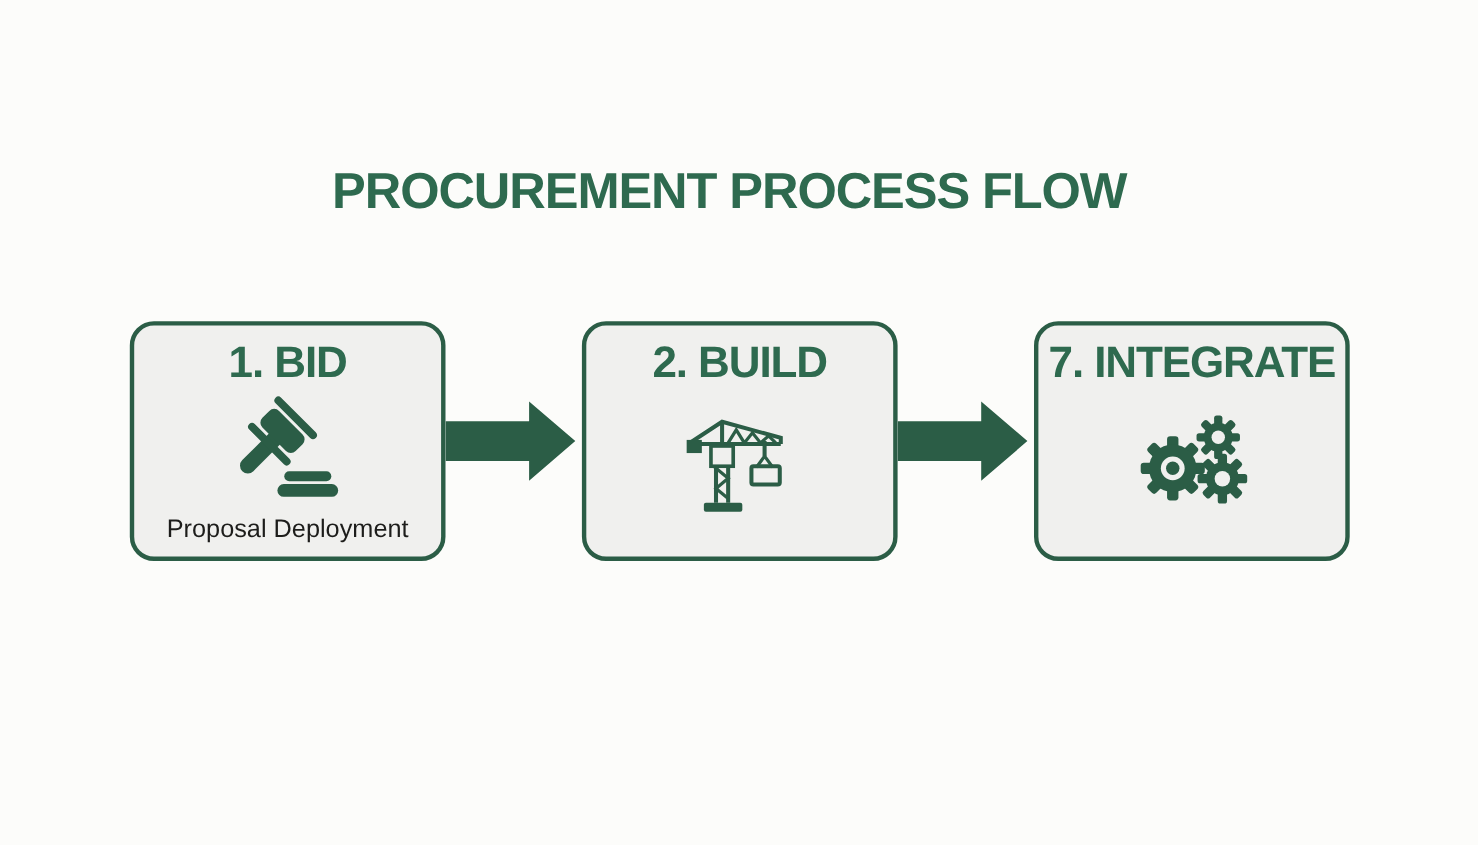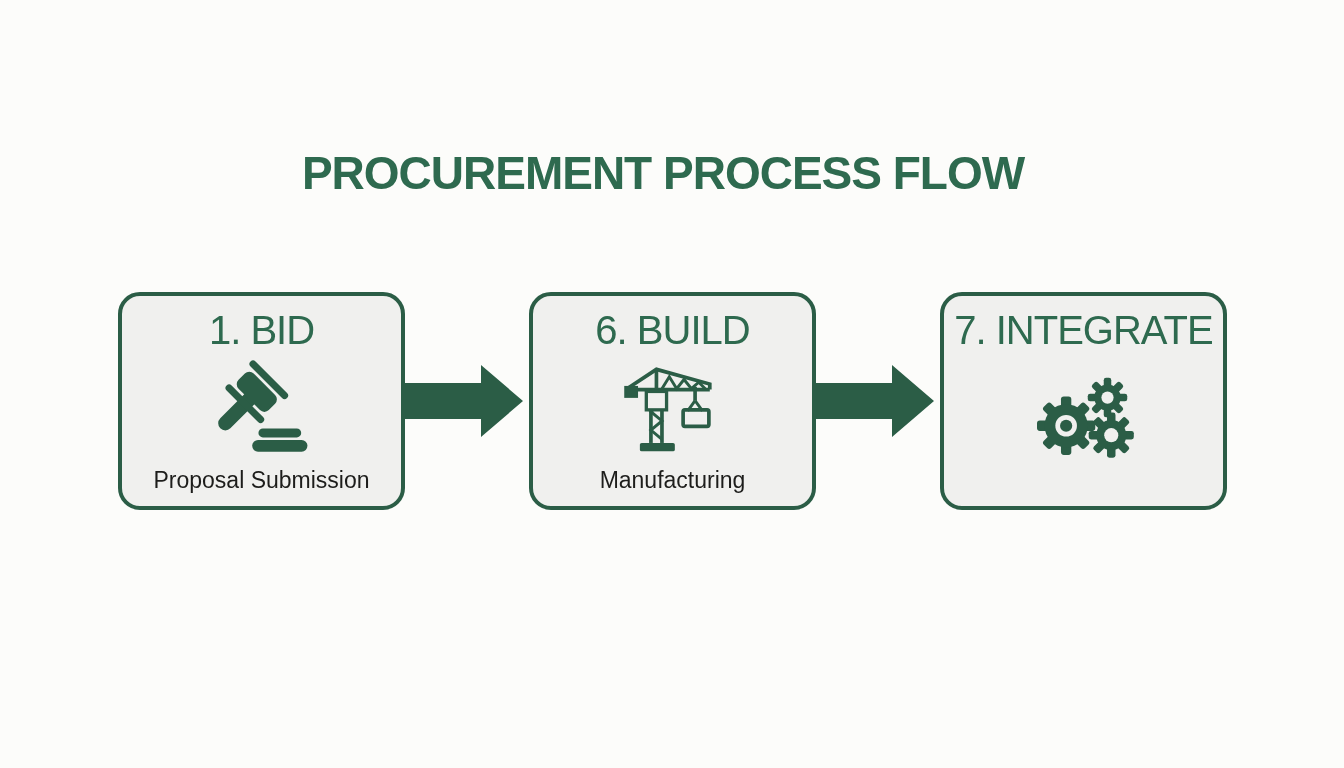--- a/index.html
+++ b/index.html
@@ -46,21 +46,21 @@
     border: 4px solid var(--accent-green);
     border-radius: 22px;
     display: flex;
     flex-direction: column;
     align-items: center;
     justify-content: space-between;
     padding: 14px 6px 12px 6px;
   }
   .step-heading {
     font-size: 40px;
-    font-weight: normal;
+    font-weight: bold;
     letter-spacing: -1px;
     color: var(--title-green);
     white-space: nowrap;
     line-height: 1.0;
   }
   .step-icon {
     flex: 1 1 auto;
     display: flex;
     align-items: center;
     justify-content: center;
@@ -101,33 +101,33 @@
             <rect x="-4" y="-8" width="58" height="16" rx="8"></rect>
             <rect x="42" y="-24" width="24" height="48" rx="7"></rect>
             <rect x="31" y="-29" width="8" height="58" rx="4"></rect>
             <rect x="69" y="-29" width="8" height="58" rx="4"></rect>
           </g>
           <rect x="56" y="78" width="48" height="10" rx="5"></rect>
           <rect x="49" y="91" width="62" height="13" rx="6.5"></rect>
         </svg>
       </div>
       <div class="step-caption">
-        <span>Proposal Submission</span>
+        <span>Proposal Deployment</span>
         <span></span>
       </div>
     </div>
 
     <div class="arrow">
       <svg width="124" height="80" viewBox="0 0 124 80">
         <polygon fill="currentColor" points="0,22 76,22 76,4 118,40 76,76 76,58 0,58"></polygon>
       </svg>
     </div>
 
     <div class="step-box">
-      <div class="step-heading">6. BUILD</div>
+      <div class="step-heading">2. BUILD</div>
       <div class="step-icon">
         <svg width="122" height="92" viewBox="0 0 124 100" fill="none" stroke="currentColor" stroke-width="4">
 
           <path d="M12,30 H102"></path>
           <path d="M12,29 L44,8 L102,24 V30"></path>
 
           <path d="M44,9 V30"></path>
 
           <path d="M50,29 L58,16 L66,29 L74,19 L82,29 L90,22 L97,29" stroke-width="3.2"></path>
 
@@ -141,21 +141,20 @@
           <rect x="33" y="32" width="22" height="20" fill="var(--box-background,#f0f0ee)" stroke-width="3.6"></rect>
 
           <rect x="26" y="88" width="38" height="9" rx="2" fill="currentColor" stroke="none"></rect>
 
           <path d="M86,27 V42"></path>
           <path d="M86,42 L78,53 M86,42 L94,53" stroke-width="3.2"></path>
           <rect x="73" y="52" width="28" height="18" rx="2"></rect>
         </svg>
       </div>
       <div class="step-caption">
-        <span>Manufacturing</span>
       </div>
     </div>
 
     <div class="arrow">
       <svg width="124" height="80" viewBox="0 0 124 80">
         <polygon fill="currentColor" points="0,22 76,22 76,4 118,40 76,76 76,58 0,58"></polygon>
       </svg>
     </div>
 
     <div class="step-box">

